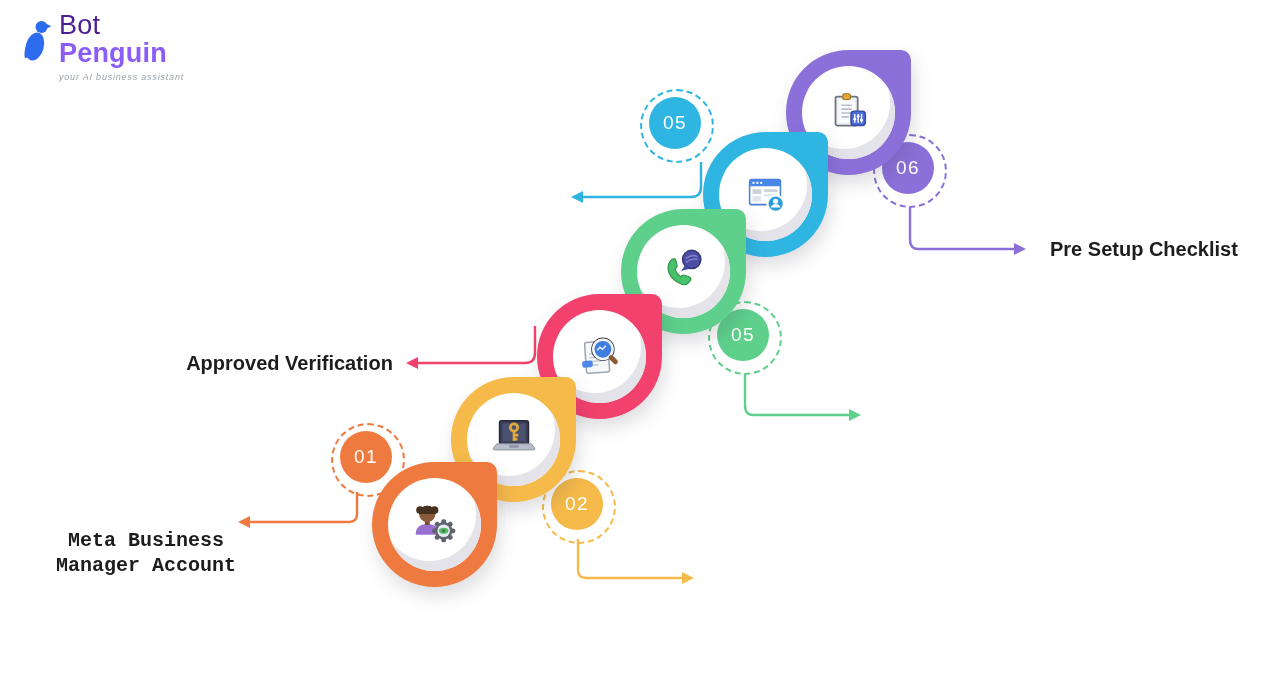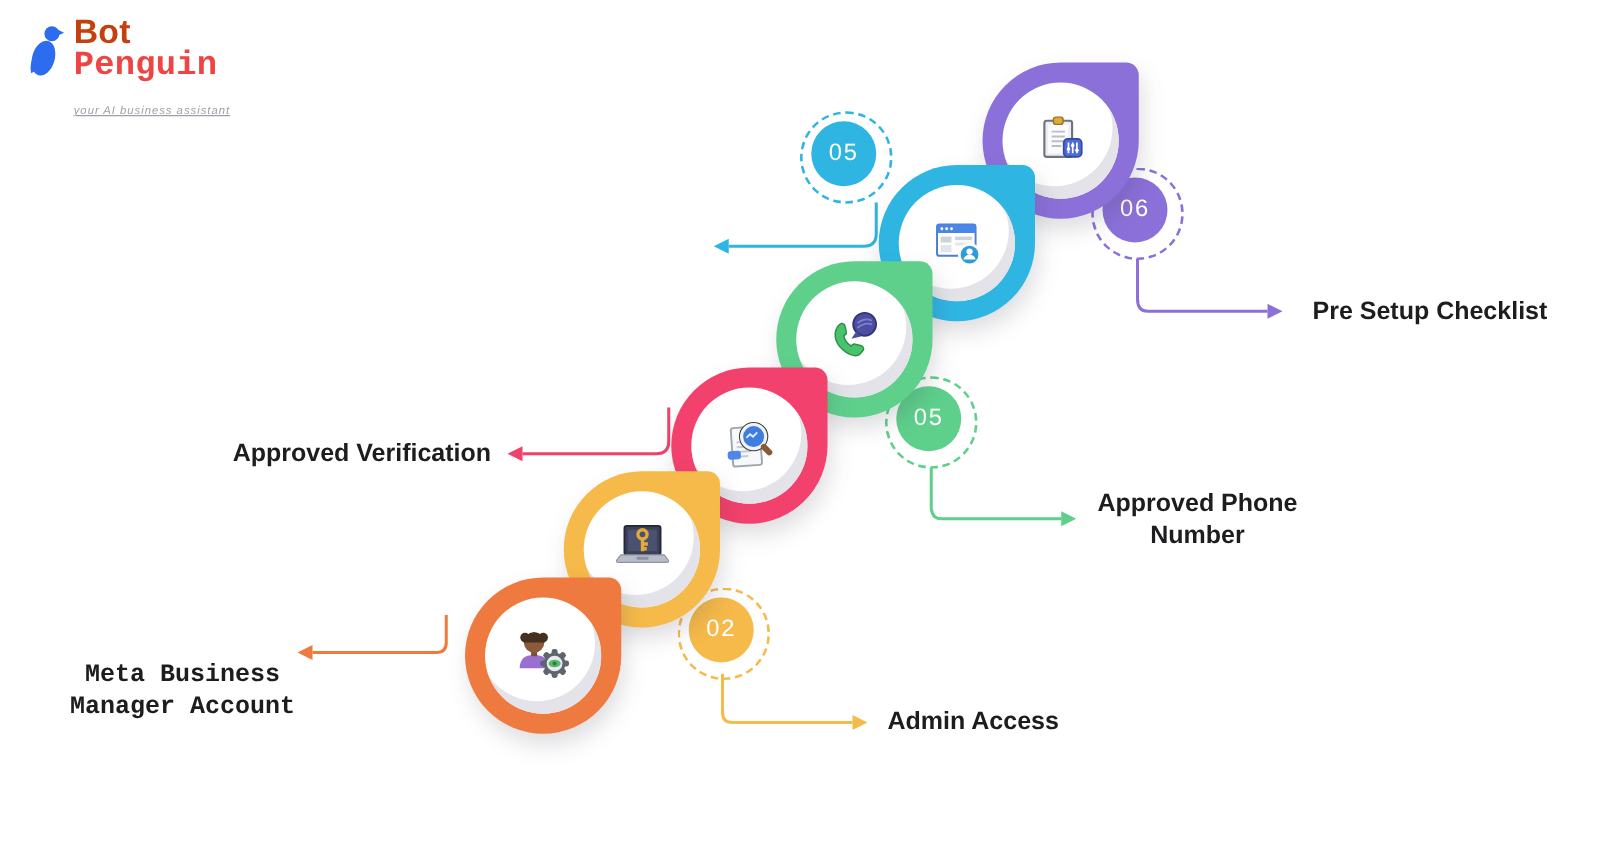--- a/index.html
+++ b/index.html
@@ -4,23 +4,23 @@
 <style>
   html,body{margin:0;padding:0;background:#fff;}
   .canvas{
     position:relative;width:1288px;height:686px;background:#fff;overflow:hidden;
     font-family:"Liberation Sans",sans-serif;
   }
   
   .logo{position:absolute;left:22px;top:12px;display:flex;gap:7px;align-items:flex-start;}
   .logo svg{display:block;margin-top:4px;}
   .logo-text{line-height:1;}
-  .logo-bot{font-size:27px;font-weight:700;color:#c2410c;letter-spacing:.2px;}
+  .logo-bot{font-size:27px;font-weight:400;color:#4c1d95;letter-spacing:.2px;}
   .logo-penguin{font-size:27px;font-weight:800;letter-spacing:.2px;margin-top:1px;}
-  .logo-tag{font-size:9px;font-style:italic;color:#9aa0a6;letter-spacing:.8px;margin-top:17px;text-decoration:underline;}
+  .logo-tag{font-size:9px;font-style:italic;color:#9aa0a6;letter-spacing:.8px;margin-top:6px;}
   
   .step{position:absolute;inset:0;color:var(--c);}
   .s1{z-index:16}.s2{z-index:15}.s3{z-index:14}.s4{z-index:13}.s5{z-index:12}.s6{z-index:11}
   .conn{position:absolute;overflow:visible;}
   .conn path{fill:none;stroke:var(--c);stroke-width:2.4px;}
   .conn polygon{fill:var(--c);}
   .num{position:absolute;width:74px;height:74px;border:2px dashed var(--c);
        border-radius:50%;box-sizing:border-box;}
   .num-fill{position:absolute;left:7px;top:6px;width:52px;height:52px;border-radius:50%;
        background:var(--c);color:#fff;display:flex;align-items:center;justify-content:center;
@@ -62,21 +62,21 @@
     <svg width="30" height="52" viewBox="0 0 40 60">
       <g fill="#2d6bef">
         <ellipse cx="17" cy="36" rx="12" ry="19" transform="rotate(16 17 36)"></ellipse>
         <circle cx="26" cy="10" r="8"></circle>
         <path d="M31 5 l8 4 -7.5 3.5 z"></path>
         <path d="M10 28 C4 36 2 45 4 52 C9 50 13 44 14 38 Z"></path>
       </g>
     </svg>
     <div class="logo-text">
       <div class="logo-bot">Bot</div>
-      <div class="logo-penguin" style="color: #ef4444; font-family: Liberation Mono, monospace;">Penguin</div>
+      <div class="logo-penguin" style="color: #8b5cf6;">Penguin</div>
       <div class="logo-tag">your AI business assistant</div>
     </div>
   </div>
 
   <div class="step s6" style="--c: #8b70d9;">
     <svg class="conn">
       <path d="M8 2 V34 Q8 44 16 44 H112"></path>
         <polygon points="112,38 112,50 124,44"></polygon>
     </svg>
     <div class="num">
@@ -143,21 +143,20 @@
     <div class="badge">
       <div class="badge-inner">
         <svg width="54" height="54" viewBox="0 0 56 56">
           <circle cx="36" cy="15" r="9.5" fill="#4c4ea6" stroke="#33356f" stroke-width="1.5"></circle>
           <path d="M29 21l-4 6 8-2z" fill="#4c4ea6"></path>
           <path d="M30 14q6-5 12-2M30 18q6-5 12-3" stroke="#7e80c9" stroke-width="1.6" fill="none"></path>
           <path d="M13.5 17c-4.5 7.5-1 16 7.5 21.5 4.5 2.8 9 3.3 11 1.3l2.8-3.3c1.2-1.7-.5-3.4-2.2-3.9l-4.5-1.2c-1.7-.4-2.8.6-3.3 1.7-3.3-2.2-5.6-5.5-6.1-8.8 1.1-.4 2.5-1.2 2.1-2.9l-1.1-5c-.5-1.9-2.6-2.9-4.2-1.4z" fill="#49c36b" stroke="#2e8f4b" stroke-width="1.2"></path>
         </svg>
       </div>
     </div>
-    <div class="label t-center">Approved Phone Number</div>
   </div>
 
   <div class="step s3" style="--c: #f2416c;">
     <svg class="conn">
       <path d="M131 6 V33 Q131 43 121 43 H14"></path>
         <polygon points="14,37 14,49 2,43"></polygon>
     </svg>
     <div class="badge">
       <div class="badge-inner">
         <svg width="54" height="54" viewBox="0 0 56 56">
@@ -195,28 +194,30 @@
           <g stroke="#e2a93b" fill="none" stroke-width="2.8">
             <circle cx="28" cy="15" r="3.8"></circle>
             <path d="M28 19v10"></path>
             <path d="M28 23h4.5M28 27h3.5"></path>
           </g>
           <path d="M10 32h36l3.5 4.5q.5 1.8-1.5 1.8H8q-2 0-1.5-1.8z" fill="#b7bdc9" stroke="#8d93a2" stroke-width="1"></path>
           <rect x="23" y="33.5" width="10" height="2.5" rx="1" fill="#8d93a2"></rect>
         </svg>
       </div>
     </div>
-    <div class="label">Admin Access</div>
   </div>
 
   <div class="step s1" style="--c: #ef7a3f;">
     <svg class="conn">
       <path d="M121 4 V26 Q121 34 113 34 H14"></path>
         <polygon points="14,28 14,40 2,34"></polygon>
     </svg>
+    <div class="num">
+      <div class="num-fill">01</div>
+    </div>
     <div class="badge">
       <div class="badge-inner">
         <svg width="54" height="54" viewBox="0 0 56 56">
           <path d="M8 38q0-11 12-11t12 11z" fill="#9a6fd2"></path>
           <rect x="17.5" y="23" width="5" height="5" fill="#7c4f33"></rect>
           <circle cx="20" cy="16.5" r="8.5" fill="#8a5a3b"></circle>
           <path d="M11.5 16.5a8.5 8.5 0 0 1 17 0z" fill="#46301f"></path>
           <circle cx="12.5" cy="12.5" r="4" fill="#46301f"></circle>
           <circle cx="27.5" cy="12.5" r="4" fill="#46301f"></circle>
           <g transform="translate(37,34)">

